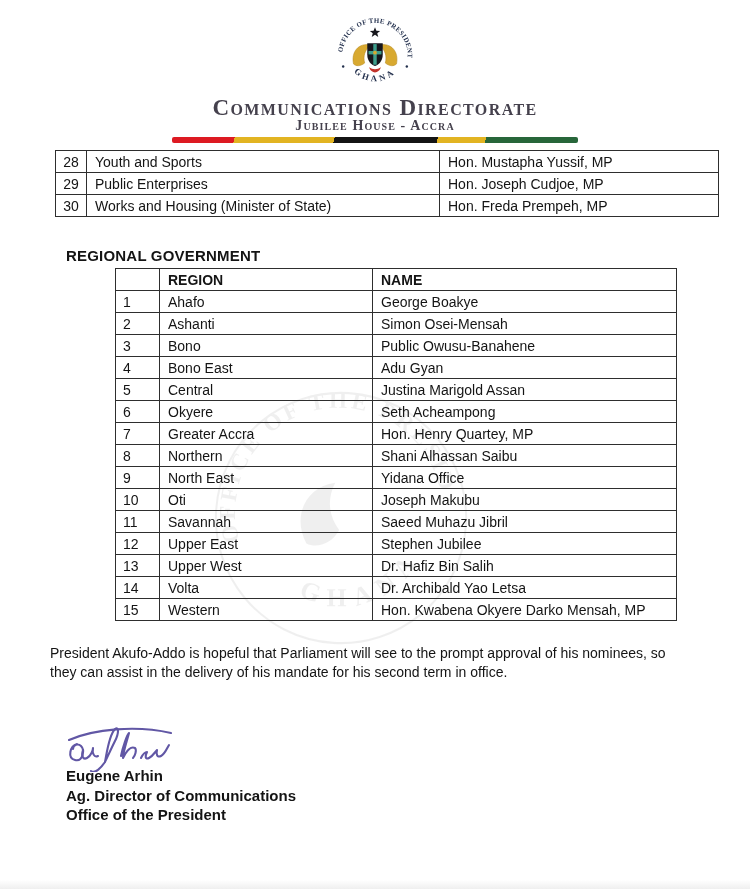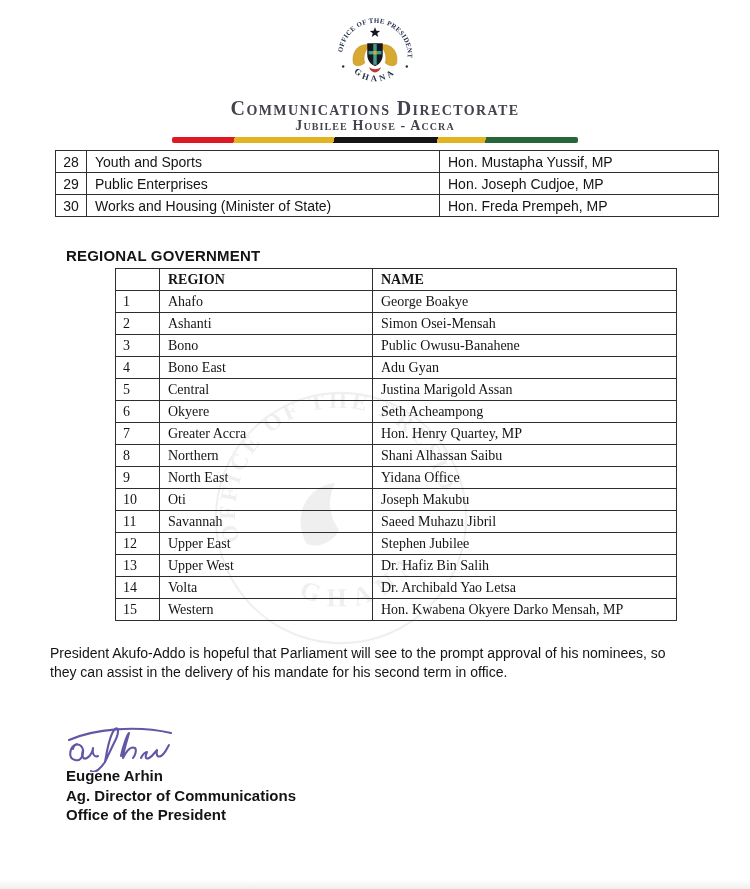--- a/index.html
+++ b/index.html
@@ -1,36 +1,36 @@
 <!DOCTYPE html>
 <html><head>
 <meta charset="utf-8">
 <style>
   html,body{margin:0;padding:0;background:#ffffff;}
   .page{position:relative;width:750px;height:889px;background:#fff;overflow:hidden;
         font-family:"Liberation Sans","DejaVu Sans",sans-serif;color:#141414;}
   
   .seal-wrap{width:86px;height:86px;margin:14px auto 0;display:block;}
   .org-line1{margin-top:-2px;text-align:center;font-family:"Liberation Serif","DejaVu Serif",serif;
-             font-variant:small-caps;font-weight:bold;font-size:20px;line-height:20px;
+             font-variant:small-caps;font-weight:bold;font-size:23px;line-height:20px;
              letter-spacing:1.4px;color:#45414d;}
   .org-line2{text-align:center;font-family:"Liberation Serif","DejaVu Serif",serif;
              font-variant:small-caps;font-weight:bold;font-size:14px;line-height:15px;
              letter-spacing:1.1px;color:#45414d;}
   .flag-bar{height:6px;margin:4px auto 0;border-radius:2px;}
   
   table{border-collapse:collapse;table-layout:fixed;}
   td,th{border:1px solid #2e2e2e;font-size:14px;height:21px;padding:0 8px;
         white-space:nowrap;overflow:hidden;text-align:left;vertical-align:middle;}
   .ministers-table{margin:7px 0 0 55px;}
   .ministers-table .c-no{width:26px;text-align:center;padding:0 2px;}
   .ministers-table .c-portfolio{width:336px;}
   .ministers-table .c-name{width:262px;}
   .section-heading{margin:30px 0 0 66px;font-size:15px;font-weight:bold;letter-spacing:.2px;}
-  .regional-table{margin:4px 8px 0 115px;position:relative;z-index:1;background:transparent;font-family:Liberation Serif, serif;}
+  .regional-table{margin:4px 8px 0 115px;position:relative;z-index:1;background:transparent;}
   .regional-table .c-no{width:32px;padding:0 4px 0 7px;}
   .regional-table .c-region{width:196px;}
   .regional-table .c-name{width:287px;}
   .regional-table th{font-weight:bold;}
   
   .watermark{position:absolute;left:205px;top:382px;width:272px;height:272px;
              opacity:.085;transform:rotate(-18deg);z-index:0;pointer-events:none;}
   
   .closing-paragraph{margin:23px 0 0 50px;width:630px;font-size:14px;line-height:19px;}
   .signature-wrap{margin:36px 0 0 64px;width:112px;height:54px;display:block;}

